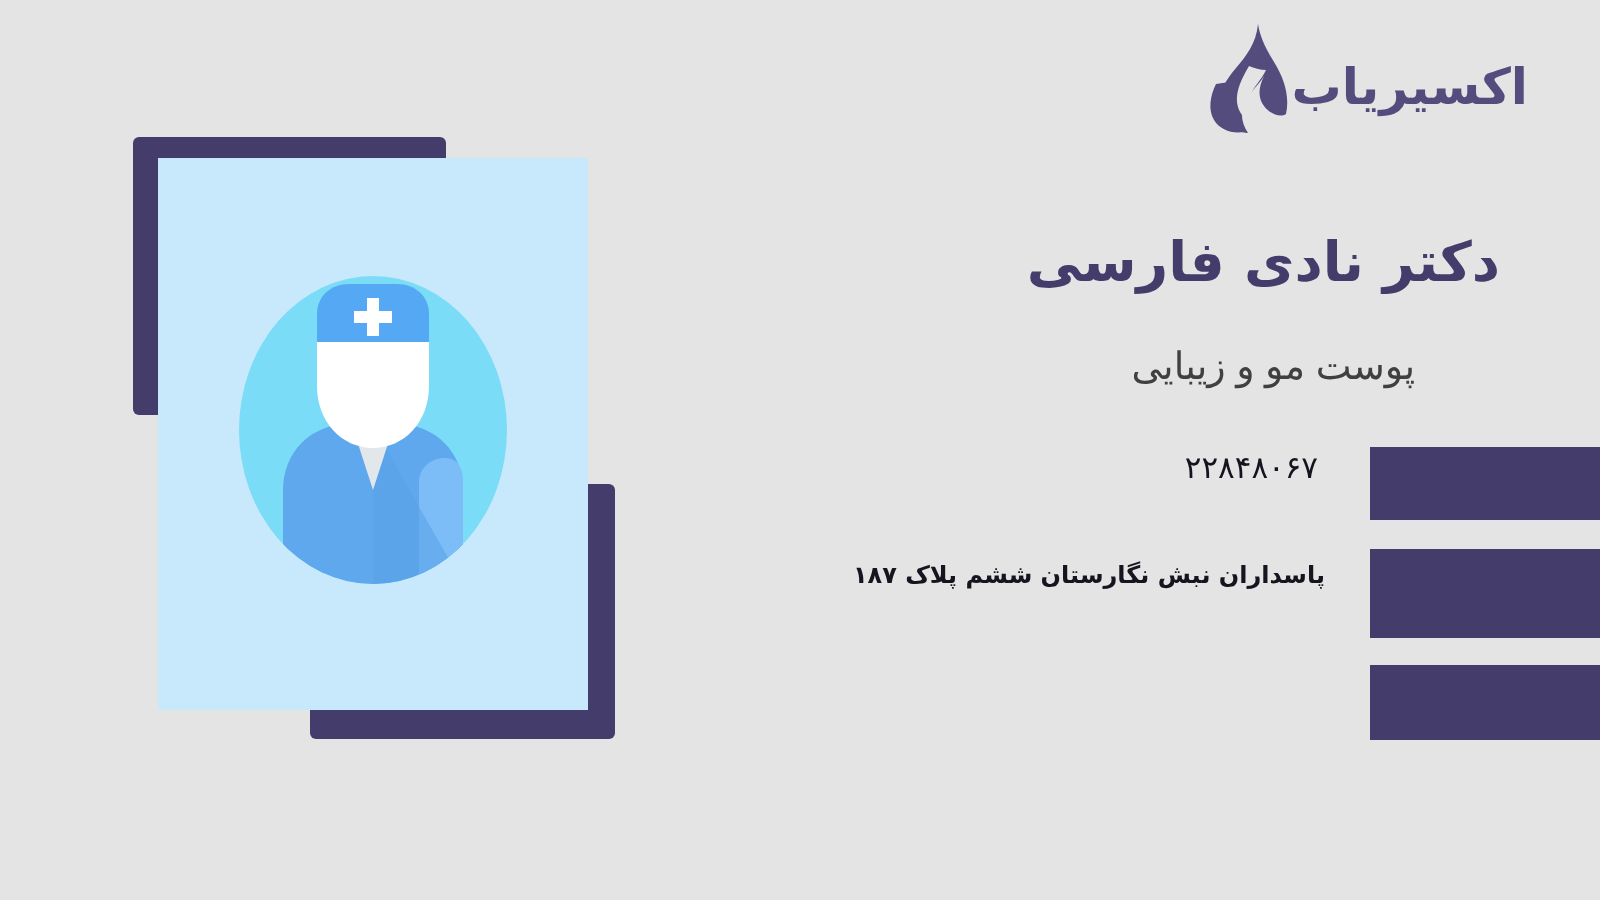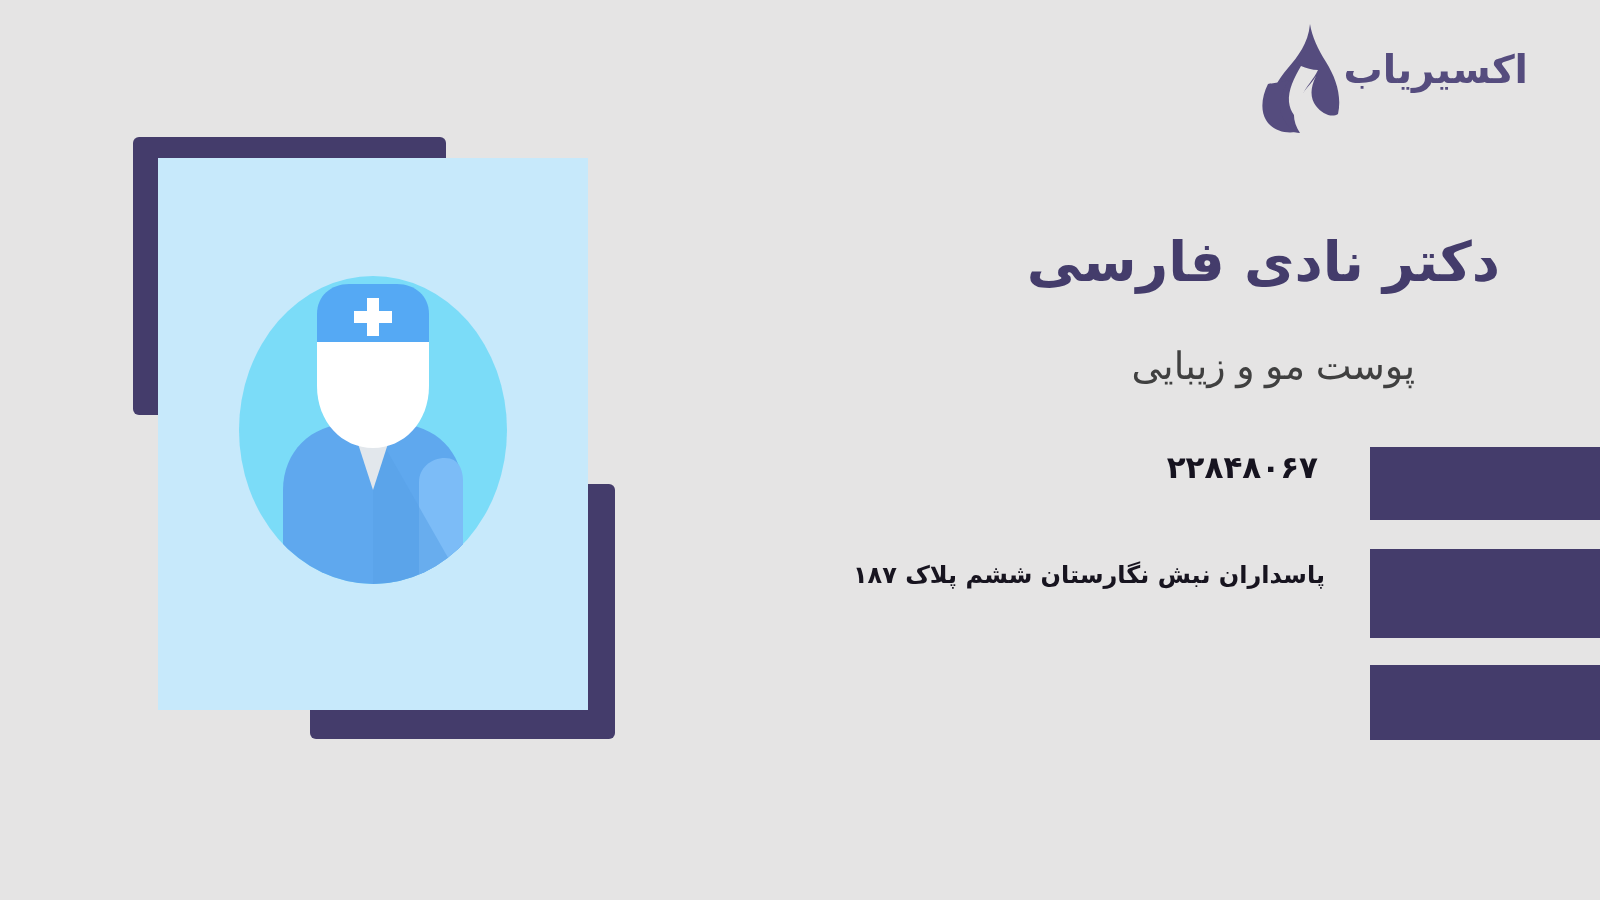--- a/index.html
+++ b/index.html
@@ -35,25 +35,25 @@
     flex-direction: row-reverse;
     align-items: flex-start;
     gap: 4px;
   }
   .logo-mark {
     width: 82px;
     height: 112px;
     display: block;
   }
   .logo-wordmark {
-    font-size: 39px;
+    font-size: 50px;
     line-height: 1;
     color: #554c7e;
     font-weight: 700;
-    margin-top: 28px;
+    margin-top: 40px;
     letter-spacing: 0px;
     white-space: nowrap;
     font-family: "DejaVu Sans", "Liberation Sans", sans-serif;
   }
 
   
   .illustration {
     position: absolute;
     left: 133px;
     top: 137px;
@@ -119,21 +119,21 @@
     line-height: 1.3;
     white-space: nowrap;
     text-align: center;
     font-family: Liberation Sans, sans-serif;
   }
   .phone {
     position: absolute;
     right: 282px;
     top: 449px;
     font-size: 31px;
-    font-weight: 700;
+    font-weight: 400;
     color: #16131f;
     letter-spacing: 1px;
     white-space: nowrap;
   }
   .address {
     position: absolute;
     right: 275px;
     top: 561px;
     font-size: 24px;
     font-weight: 700;

